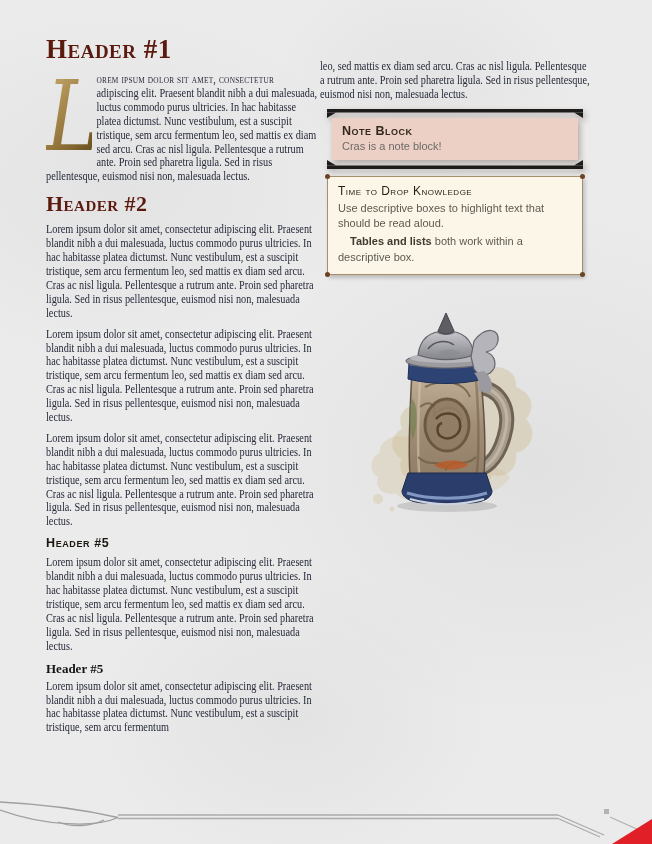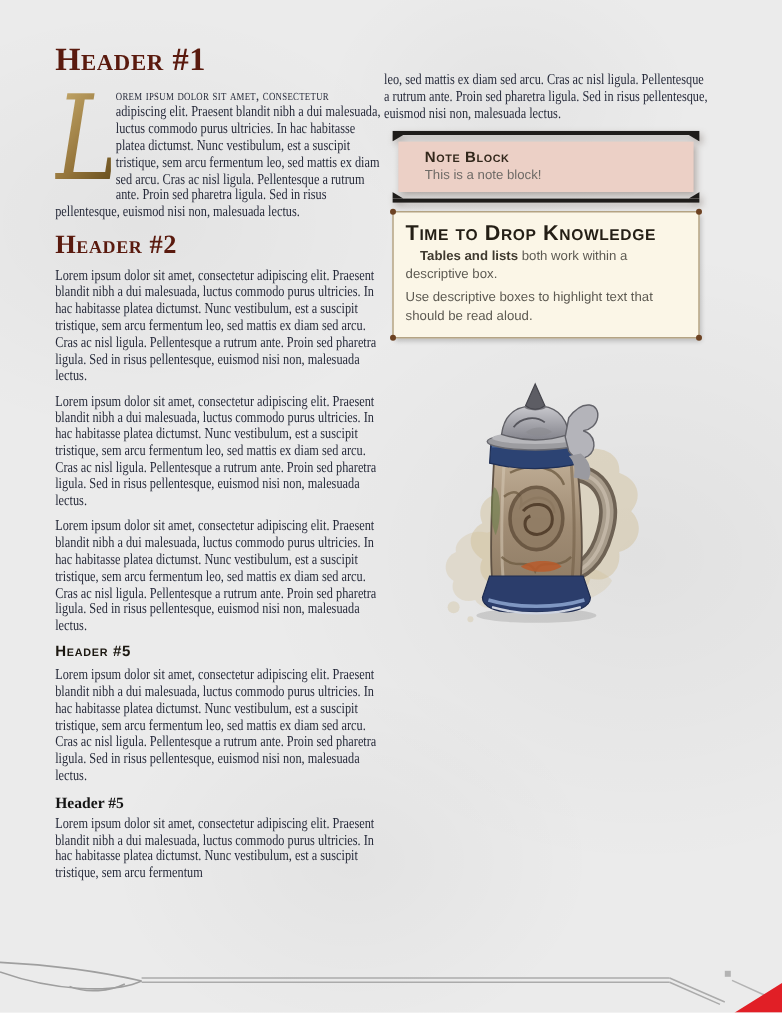--- a/index.html
+++ b/index.html
@@ -42,34 +42,34 @@
     font-size:98px; line-height:82px;
     background:linear-gradient(135deg, #c6ab6d 0%, #96763c 55%, #5e4717 100%);
     -webkit-background-clip:text; background-clip:text; color:transparent;
     margin:2px 5px 0 0;
   }
   .lead-caps { font-variant:small-caps; letter-spacing:0.3px; }
 
   
   .note { width:256px; margin:4px 0 0 7px; filter:drop-shadow(2px 3px 3px rgba(60,40,30,0.35)); }
   .note svg.bar { display:block; width:256px; height:9px; }
-  .note-body { margin:0 5px; background:var(--note-bg, #ecd0c6); padding:6px 22px 8px; }
+  .note-body { margin:0 5px; background:var(--note-bg, #ecd0c6); padding:6px 10px 8px; }
   .note-title { font-family:"Liberation Sans", sans-serif; font-variant:small-caps;
                 font-weight:700; font-size:12.5px; letter-spacing:0.5px; color:#33281c; }
   .note-text  { font-family:"Liberation Sans", sans-serif; font-size:11px; color:#6e6a66; margin-top:2px; }
 
   
   .desc { position:relative; margin:7px 0 0 7px; width:234px;
           background:var(--desc-bg, #fbf6e7); border:1px solid #a4906c;
           box-shadow:2px 3px 4px rgba(0,0,0,0.2); padding:7px 10px 9px; }
   .pin { position:absolute; width:5px; height:5px; border-radius:50%; background:#6d4222; }
   .pin.tl { left:-3px; top:-3px; } .pin.tr { right:-3px; top:-3px; }
   .pin.bl { left:-3px; bottom:-3px; } .pin.br { right:-3px; bottom:-3px; }
   .desc-title { font-family:"Liberation Sans", sans-serif; font-variant:small-caps;
-                font-weight:700; font-size:18px; letter-spacing:0.5px; color:#241f16; }
+                font-weight:400; font-size:12px; letter-spacing:0.5px; color:#241f16; }
   .desc-text { font-family:"Liberation Sans", sans-serif; font-size:11px; line-height:1.42;
                color:#5d5a52; margin:3px 0 0; }
   .desc-text.indent { text-indent:12px; margin-top:2px; }
   .desc-text b { color:#3f3a30; }
 
   .stein-fig { margin:30px 0 0 30px; width:200px; height:212px; }
 
   .footer-art { position:absolute; left:0; bottom:0; width:652px; height:52px; }
 </style>
 </head>
@@ -103,37 +103,37 @@
     <p class="body-text">leo, sed mattis ex diam sed arcu. Cras ac nisl ligula. Pellentesque a rutrum ante. Proin sed pharetra ligula. Sed in risus pellentesque, euismod nisi non, malesuada lectus.</p>
 
     <div class="note">
       <svg class="bar" viewBox="0 0 256 9">
         <rect x="0" y="0" width="256" height="3.5" fill="#1e1c1a"></rect>
         <polygon points="0,3.5 9,3.5 0,9" fill="#1e1c1a"></polygon>
         <polygon points="256,3.5 247,3.5 256,9" fill="#1e1c1a"></polygon>
       </svg>
       <div class="note-body">
         <div class="note-title">Note Block</div>
-        <div class="note-text">This is a note block!</div>
+        <div class="note-text">Cras is a note block!</div>
       </div>
       <svg class="bar" viewBox="0 0 256 9">
         <rect x="0" y="5.5" width="256" height="3.5" fill="#1e1c1a"></rect>
         <polygon points="0,5.5 9,5.5 0,0" fill="#1e1c1a"></polygon>
         <polygon points="256,5.5 247,5.5 256,0" fill="#1e1c1a"></polygon>
       </svg>
     </div>
 
     <div class="desc">
       <span class="pin tl"></span>
       <span class="pin tr"></span>
       <span class="pin bl"></span>
       <span class="pin br"></span>
       <div class="desc-title">Time to Drop Knowledge</div>
+      <p class="desc-text">Use descriptive boxes to highlight text that should be read aloud.</p>
       <p class="desc-text indent"><b>Tables and lists</b><span> both work within a descriptive box.</span></p>
-      <p class="desc-text">Use descriptive boxes to highlight text that should be read aloud.</p>
     </div>
 
     <figure class="stein-fig" style="margin-block:30px 0;">
       <svg viewBox="0 0 200 212" width="200" height="212">
         <defs>
           <linearGradient id="bodyGrad" x1="0" y1="0" x2="0" y2="1">
             <stop offset="0" stop-color="#c2b098"></stop>
               <stop offset="0.5" stop-color="#a08c74"></stop>
               <stop offset="1" stop-color="#8d7a63"></stop>
           </linearGradient>

